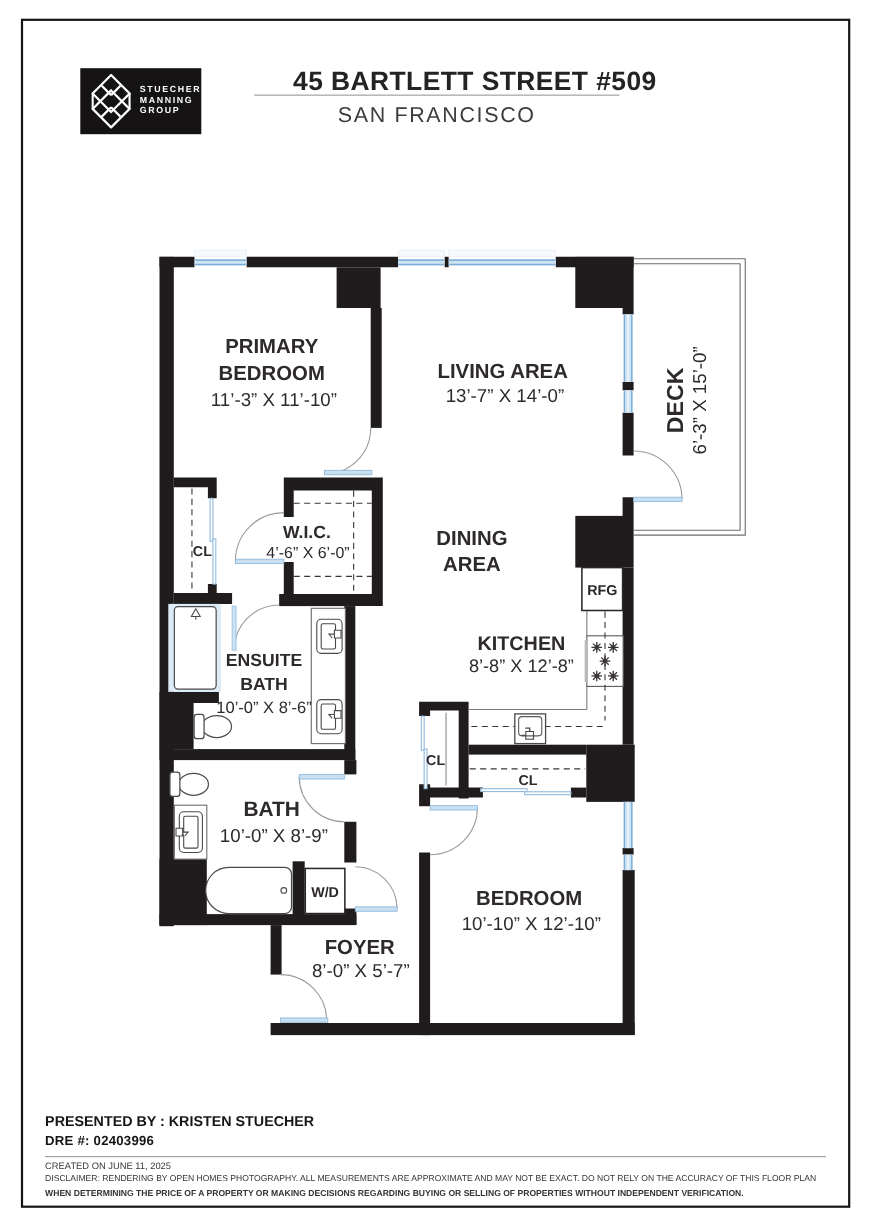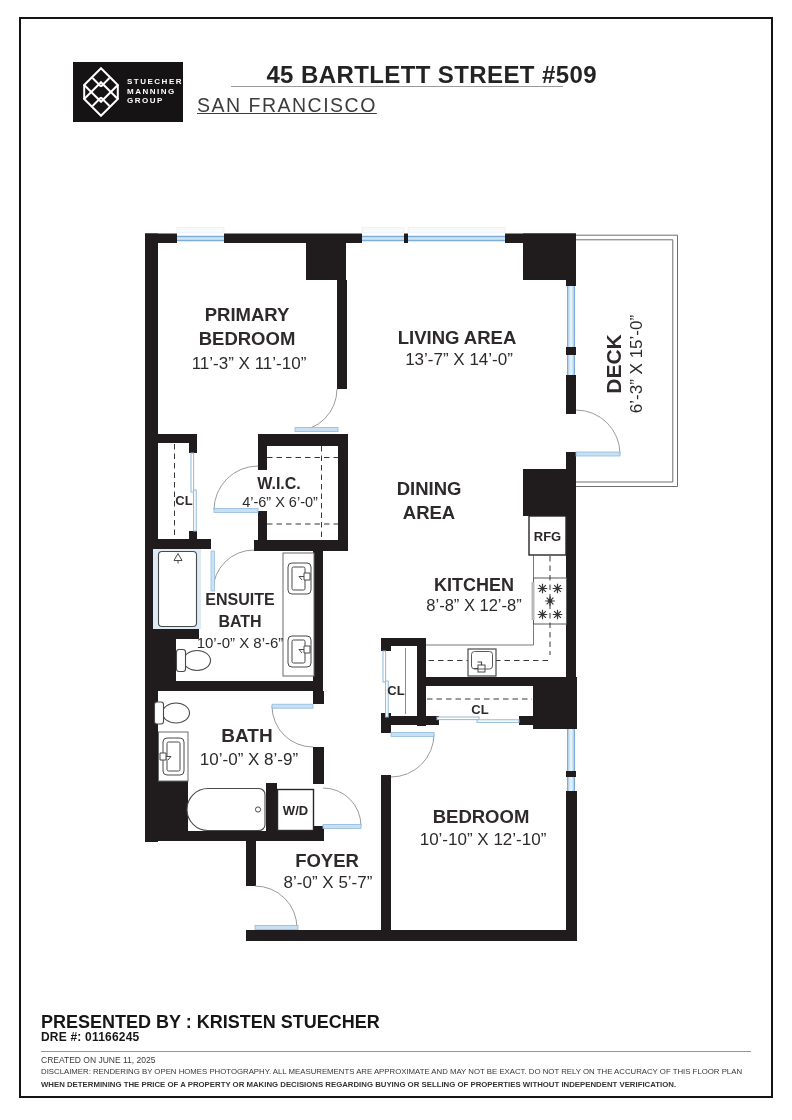--- a/index.html
+++ b/index.html
@@ -22,21 +22,21 @@
 </g>
 </svg>
 
 <div class="abs" style="left:54px;top:15px;color:#fff;font-size:8px;font-weight:bold;letter-spacing:1.5px;line-height:9.6px;">STUECHER<br>MANNING<br>GROUP</div>
 </div>
 
 <div class="abs" style="left:197px;top:61px;width:400px;text-align:right;font-size:24px;font-weight:bold;letter-spacing:0.4px;color:#232323;">45 BARTLETT STREET #509</div>
 
 <div class="abs" style="left:231px;top:86px;width:332px;height:1px;background:#9a9a9a;"></div>
 
-<div class="abs" style="left:197px;top:94px;width:400px;font-size:19.5px;letter-spacing:1.5px;color:#3c3c3c;text-decoration:underline;">SAN FRANCISCO</div>
+<div class="abs" style="left:197px;top:94px;width:400px;text-align:center;font-size:19.5px;letter-spacing:1.5px;color:#3c3c3c;">SAN FRANCISCO</div>
 
 <svg id="plan" class="abs" style="left:0;top:0;" width="792" height="1120" viewBox="0 0 792 1120">
 <g fill="#201c1d" stroke="none">
 
 <path d="M145,233.5 h32 v9.5 h-32 Z M224,233.5 h82 v9.5 h-82 Z M306,233.5 h56 v9.5 h-56 Z M404,233.5 h4 v9.5 h-4 Z M505,233.5 h71 v9.5 h-71 Z"></path>
 
 <rect x="145" y="233.5" width="13" height="608.5"></rect>
 
 <rect x="523" y="233.5" width="53" height="46.5"></rect>
 
@@ -332,23 +332,23 @@
 <text x="480" y="714" font-size="13" font-weight="bold">CL</text>
 
 <text x="327" y="867" font-size="18.5" font-weight="bold">FOYER</text>
 <text x="328" y="888" font-size="17">8’-0” X 5’-7”</text>
 
 <text x="481" y="823" font-size="18.5" font-weight="bold">BEDROOM</text>
 <text x="483" y="845" font-size="17">10’-10” X 12’-10”</text>
 </g>
 </svg>
 
-<div class="abs" style="left:41px;top:1012px;font-size:18px;font-weight:bold;letter-spacing:0px;color:#161616;">PRESENTED BY : KRISTEN STUECHER</div>
-
-<div class="abs" style="left:41px;top:1030px;font-size:12px;font-weight:bold;letter-spacing:0.2px;color:#161616;">DRE #: 01166245</div>
+<div class="abs" style="left:41px;top:1012px;font-size:13px;font-weight:bold;letter-spacing:0px;color:#161616;">PRESENTED BY : KRISTEN STUECHER</div>
+
+<div class="abs" style="left:41px;top:1030px;font-size:12px;font-weight:bold;letter-spacing:0.2px;color:#161616;">DRE #: 02403996</div>
 
 <div class="abs" style="left:41px;top:1051px;width:710px;height:1px;background:#999;"></div>
 
 <div class="abs" style="left:41px;top:1055px;font-size:8.5px;color:#3a3a3a;letter-spacing:0px;">CREATED ON JUNE 11, 2025</div>
 
 <div class="abs" style="left:41px;top:1067px;font-size:7.8px;color:#343434;letter-spacing:0px;white-space:nowrap;">DISCLAIMER: RENDERING BY OPEN HOMES PHOTOGRAPHY. ALL MEASUREMENTS ARE APPROXIMATE AND MAY NOT BE EXACT. DO NOT RELY ON THE ACCURACY OF THIS FLOOR PLAN</div>
 
 <div class="abs" style="left:41px;top:1080px;font-size:7.8px;color:#343434;letter-spacing:0px;white-space:nowrap;font-weight:bold;">WHEN DETERMINING THE PRICE OF A PROPERTY OR MAKING DECISIONS REGARDING BUYING OR SELLING OF PROPERTIES WITHOUT INDEPENDENT VERIFICATION.</div>
 
 </body></html>

